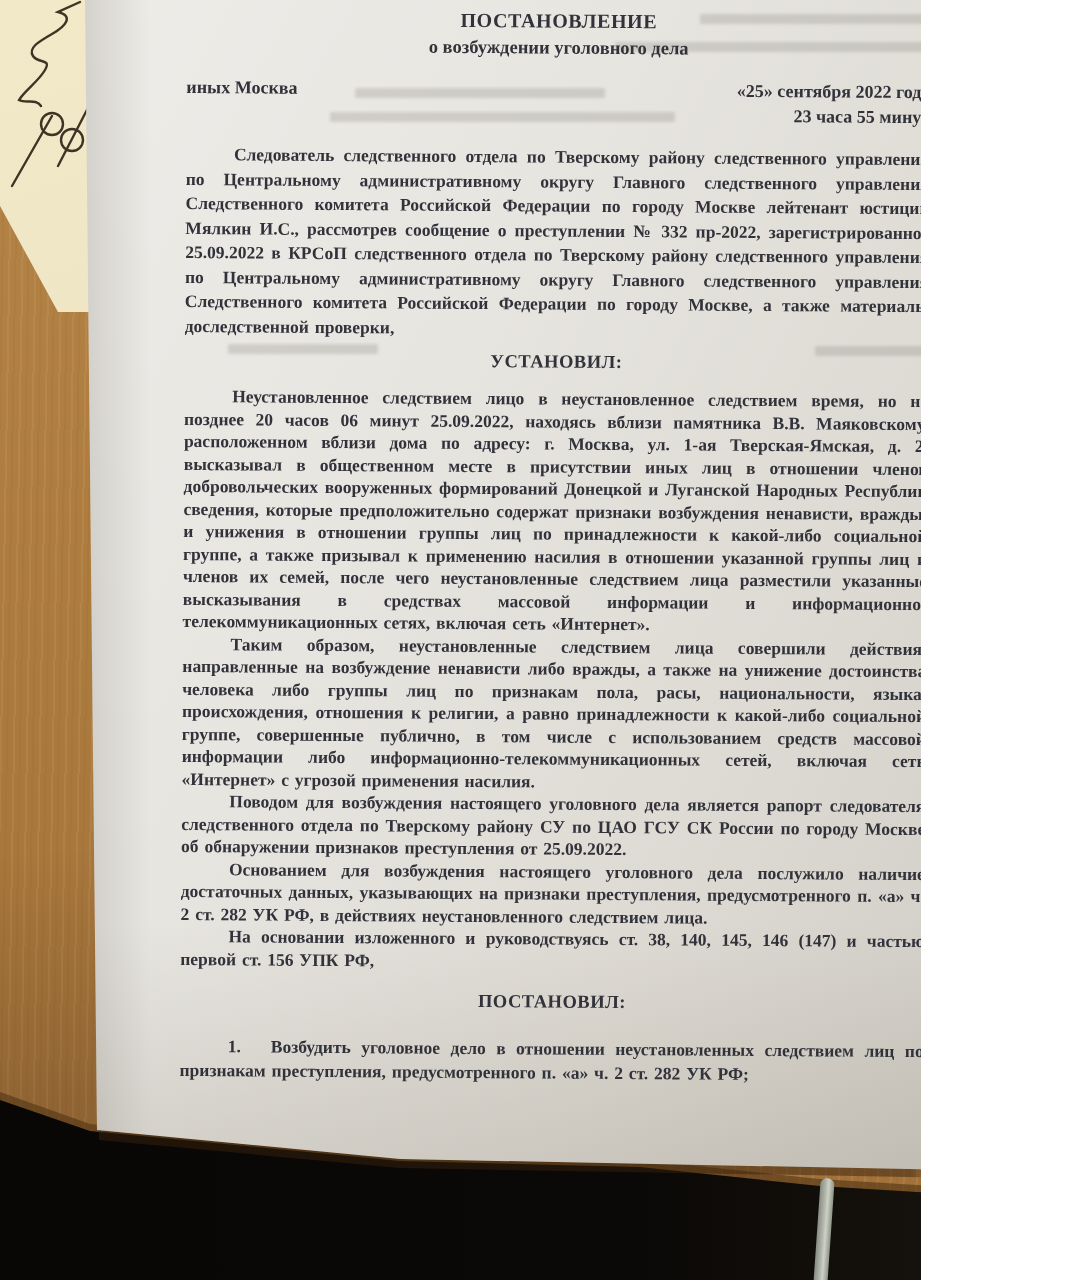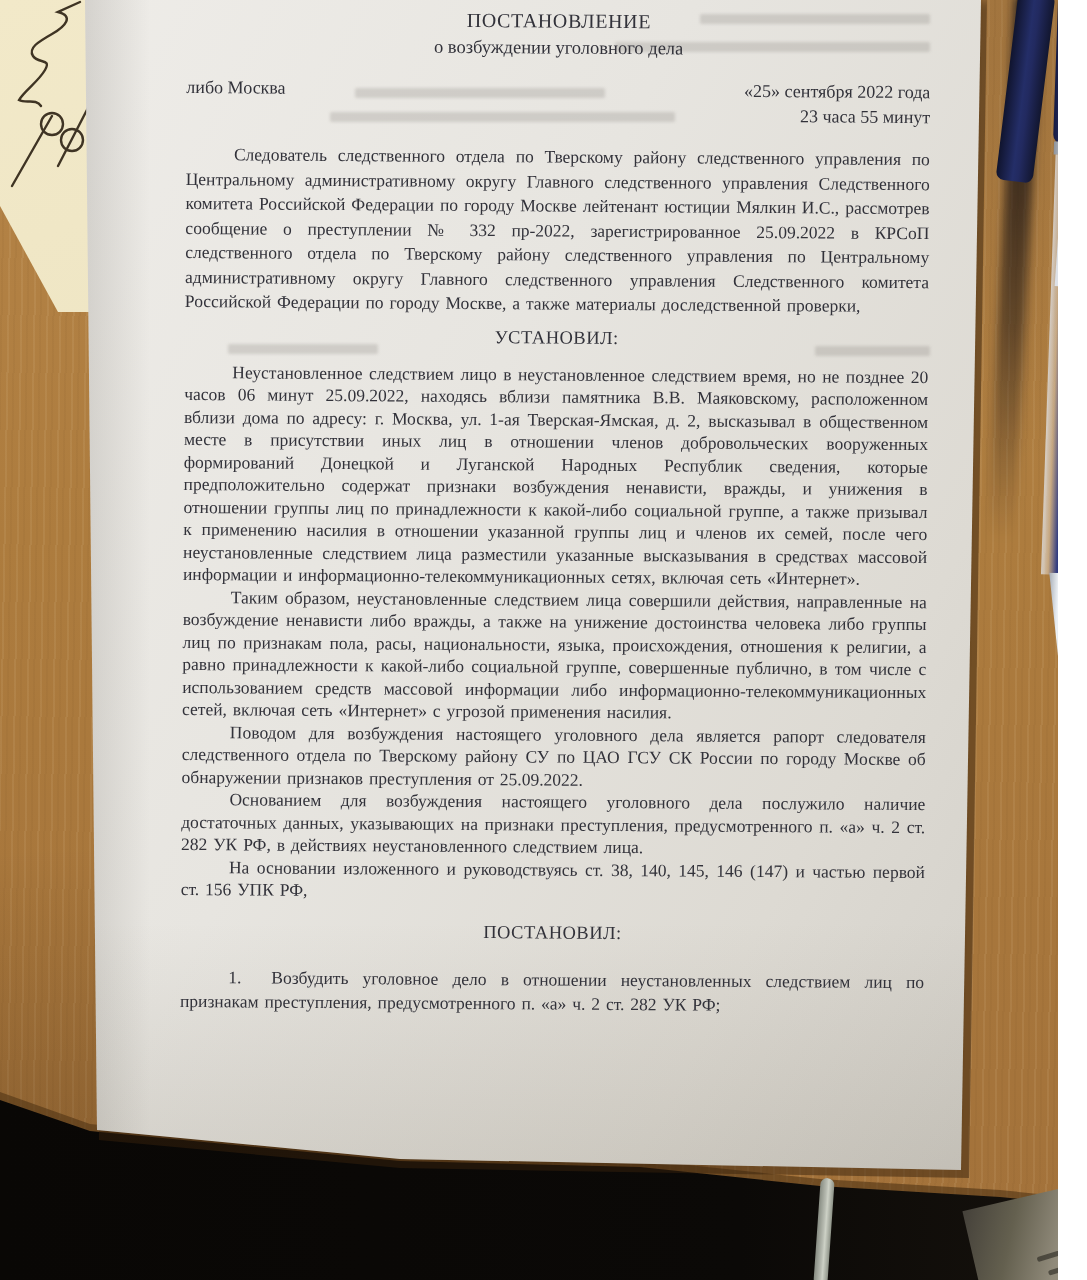--- a/index.html
+++ b/index.html
@@ -3,21 +3,21 @@
 <meta charset="utf-8">
 <style>
   :root{
     --wood:#ad7c3e; --woodLight:#c6964f; --woodDark:#8a6330;
     --paper:#e7e5e0; --paperDark:#cfccc5; --note:#ece3c0;
     --ink:#32323a; --shadow:#0b0906; --penNavy:#222a60; --penBlue:#32408c;
     --cable:#b7bbb1; --box:#8b8577;
   }
   html,body{margin:0;padding:0;}
   body{width:1087px;height:1280px;overflow:hidden;font-family:"Liberation Serif","DejaVu Serif",serif;}
-  .scene{position:relative;width:1058px;height:1280px;overflow:hidden;background:var(--wood);}
+  .scene{position:relative;width:921px;height:1280px;overflow:hidden;background:var(--wood);font-weight:bold;}
 
   
   .wood{position:absolute;inset:0;
     background:linear-gradient(180deg,#b68549 0%,var(--wood) 42%,#a2713a 100%);}
   .wood-grain{position:absolute;inset:0;opacity:.55;
     background:repeating-linear-gradient(91deg,
       rgba(255,236,200,.14) 0 2px, rgba(0,0,0,0) 2px 6px,
       rgba(110,72,28,.12) 6px 8px, rgba(0,0,0,0) 8px 13px);}
   .wood-shade{position:absolute;inset:0;
     background:radial-gradient(120% 80% at 10% 110%, rgba(40,22,6,.35) 0%, rgba(40,22,6,0) 55%),
@@ -139,21 +139,21 @@
     <div class="ghost" style="left:355px;top:88px;width:250px;"></div>
     <div class="ghost" style="left:330px;top:112px;width:345px;"></div>
     <div class="ghost" style="left:228px;top:344px;width:150px;"></div>
     <div class="ghost" style="left:815px;top:346px;width:115px;"></div>
 
     <div class="page-content">
       <p class="doc-title">ПОСТАНОВЛЕНИЕ</p>
       <p class="doc-subtitle">о возбуждении уголовного дела</p>
 
       <div class="meta-row">
-        <div class="place">либо Москва</div>
+        <div class="place">иных Москва</div>
         <div class="datetime">
           <div>«25» сентября 2022 года</div>
           <div>23 часа 55 минут</div>
         </div>
       </div>
 
       <p class="doc preamble">Следователь следственного отдела по Тверскому району следственного управления по Центральному административному округу Главного следственного управления Следственного комитета Российской Федерации по городу Москве лейтенант юстиции Мялкин И.С., рассмотрев сообщение о преступлении № 332 пр-2022, зарегистрированное 25.09.2022 в КРСоП следственного отдела по Тверскому району следственного управления по Центральному административному округу Главного следственного управления Следственного комитета Российской Федерации по городу Москве, а также материалы доследственной проверки,</p>
 
       <p class="sec-heading established">УСТАНОВИЛ:</p>
 

